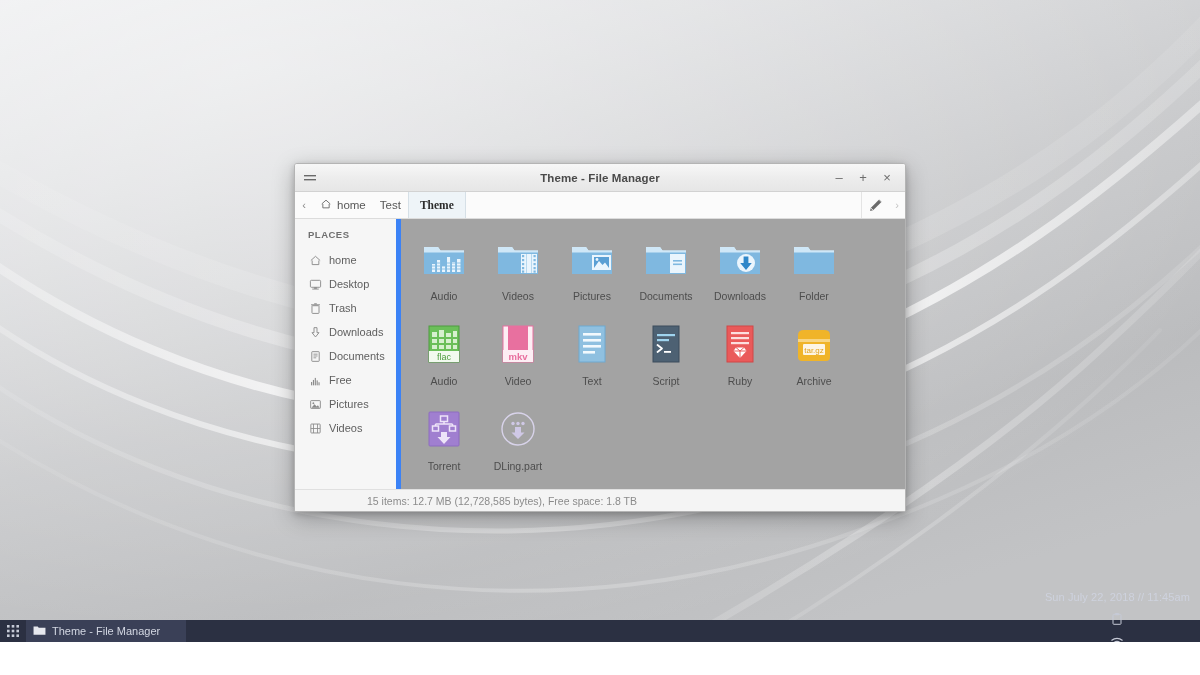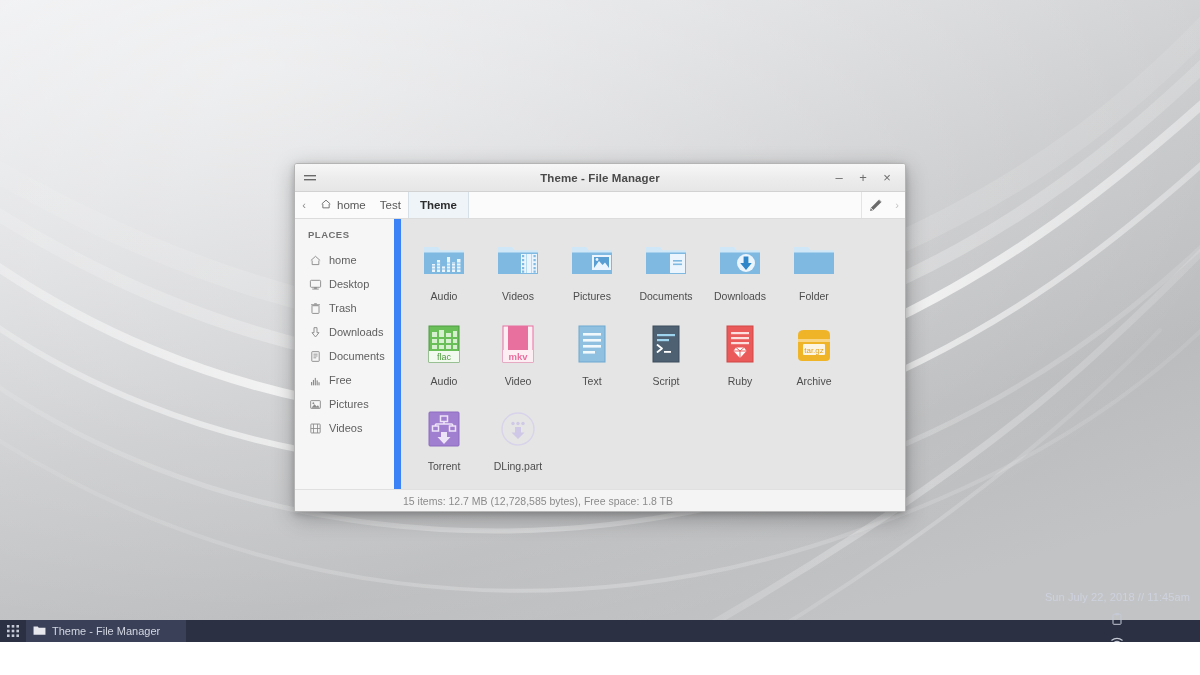--- a/index.html
+++ b/index.html
@@ -75,56 +75,57 @@
     display: flex; align-items: center; gap: 5px;
     padding: 0 7px; height: 100%;
     color: #585858; font-size: 11.5px;
   }
   .crumb.active {
     background: #eef4f8;
     border-left: 1px solid #d6e0e7;
     border-right: 1px solid #d6e0e7;
     color: #2c2c2c; font-weight: bold;
     padding: 0 11px;
+    font-family: Liberation Serif, serif;
   }
   .crumb-spacer { flex: 1; }
   .pb-edit {
     width: 28px; display: flex; align-items: center; justify-content: center;
     border-left: 1px solid #e4e4e4;
   }
   .pb-fwd {
     width: 16px; display: flex; align-items: center; justify-content: center;
     color: #c3c3c3; font-size: 11px;
   }
 
   
   .fm-body { flex: 1; display: flex; min-height: 0; }
 
   .sidebar {
     width: 106px; flex: 0 0 106px;
     background: #f6f6f6;
-    border-right: 7px solid #3b82f6;
+    border-right: 5px solid #3b82f6;
     padding-top: 8px;
     font-size: 11px;
   }
   .places-head {
     font-size: 9.5px; font-weight: bold; color: #6f6f6f;
     letter-spacing: .5px;
     padding: 2px 0 8px 13px;
   }
   .place {
     display: flex; align-items: center; gap: 7px;
     height: 24px; padding-left: 14px;
     color: #5f5f5f; font-size: 11px;
   }
   .place .ico { width: 13px; height: 13px; display: block; flex: 0 0 13px; }
 
   
   .iconview {
-    flex: 1; background: #e5e5e5;
+    flex: 1; background: #a3a3a3;
     padding: 12px 6px 0 6px;
     display: flex; flex-wrap: wrap;
     align-content: flex-start;
     overflow: hidden;
   }
   .item {
     width: 74px; height: 85px;
     display: flex; flex-direction: column;
     align-items: center;
     padding-top: 4px;
@@ -136,21 +137,21 @@
     text-align: center;
     white-space: nowrap;
   }
 
   
   .statusbar {
     height: 22px; flex: 0 0 22px;
     background: #f4f4f4;
     border-top: 1px solid #e0e0e0;
     display: flex; align-items: center;
-    padding-left: 108px;
+    padding-left: 72px;
     font-size: 10.5px; color: #8b8b8b;
   }
 
   
   #taskbar {
     position: absolute; left: 0; bottom: 0;
     width: 1200px; height: 22px;
     background: #2b3042;
     display: flex; align-items: center;
     color: #c6cad6;

